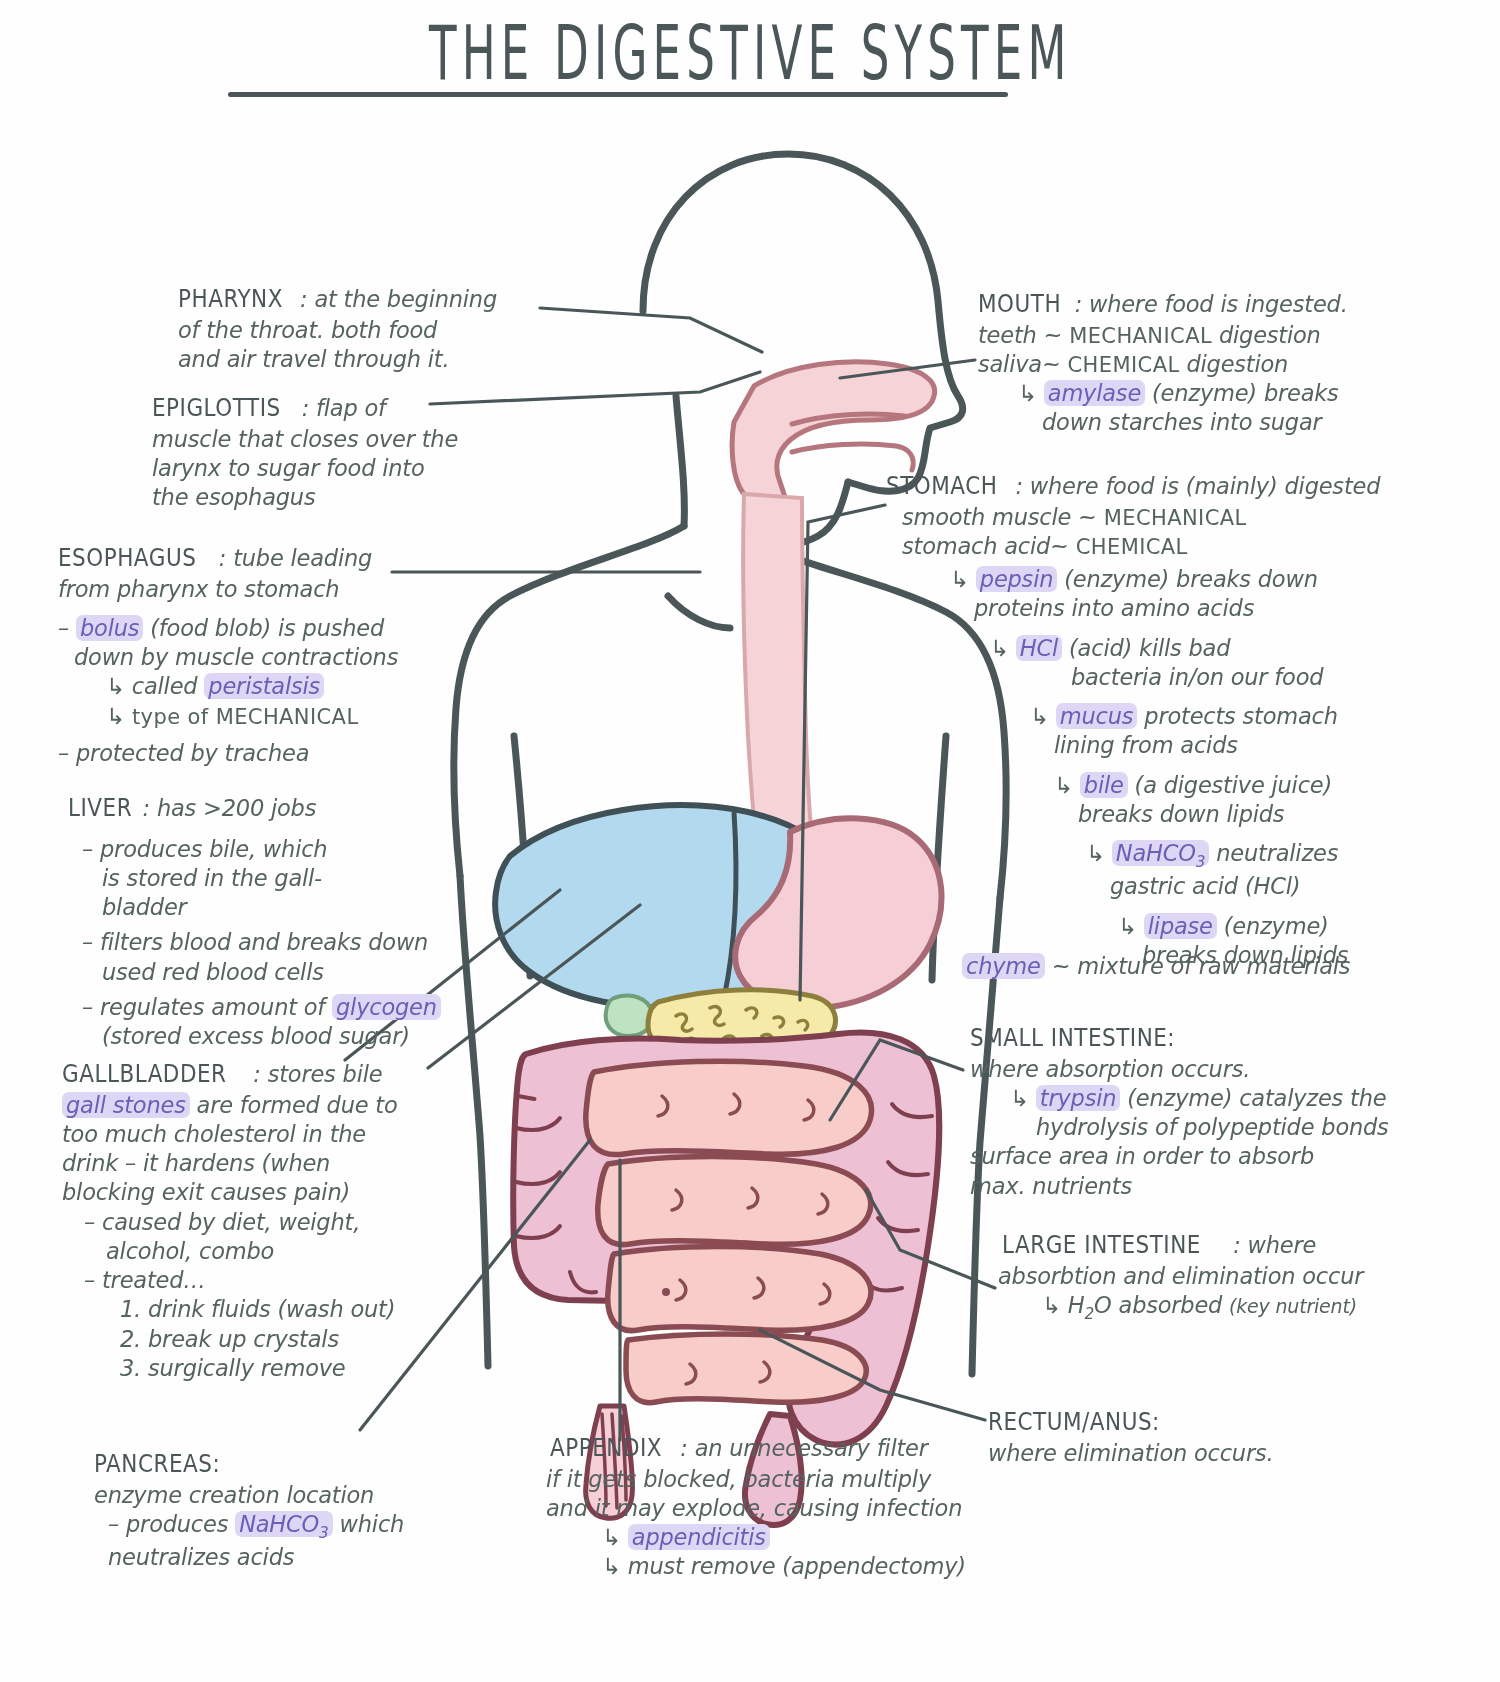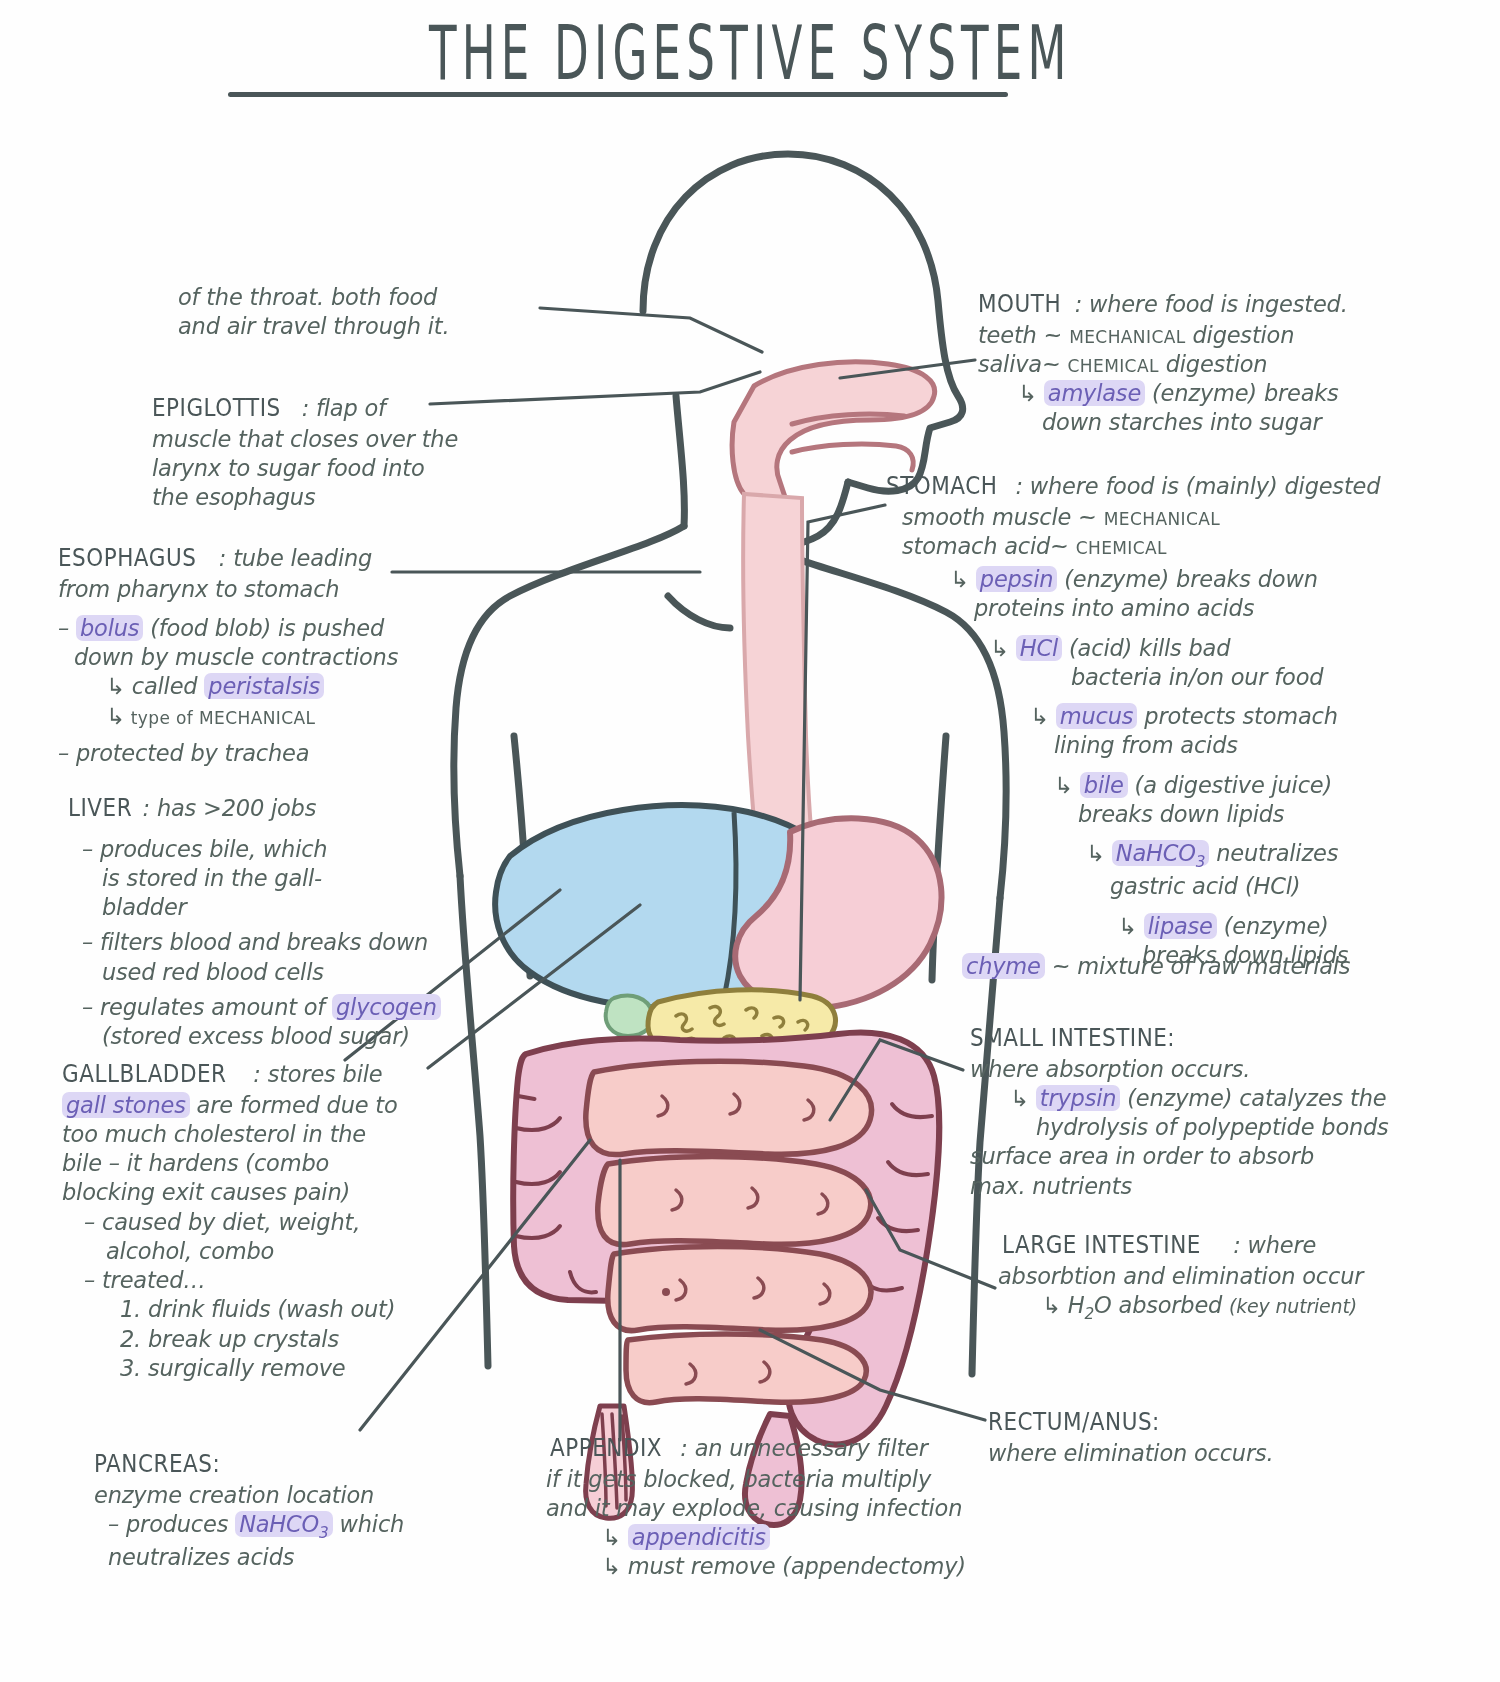--- a/index.html
+++ b/index.html
@@ -83,21 +83,21 @@
     font-weight: 400;
   }
   .bd {
     font-size: 22.5px;
     font-style: italic;
     color: var(--ink-soft);
     letter-spacing: -0.2px;
   }
   .caps {
     font-style: normal;
-    font-size: 17px;
+    font-size: 21px;
     letter-spacing: 0.4px;
   }
   .term {
     color: var(--violet);
     background: var(--hl);
     border-radius: 7px;
     padding: 0 4px;
     font-style: italic;
   }
   .arr { font-style: normal; letter-spacing: 0; }
@@ -269,20 +269,21 @@
       <path d="M620 1440 L620 1160"></path>
       <path d="M975 360 L840 378"></path>
       <path d="M885 505 L808 522 L800 1000"></path>
       <path d="M963 1070 L880 1040 L830 1120"></path>
       <path d="M995 1288 L900 1250 L866 1190"></path>
       <path d="M985 1420 L880 1390 L760 1330"></path>
     </g>
   </svg>
 
   <div class="note" style="top:283px; left:178px;">
+    <span class="ln"><span class="hd">PHARYNX</span><span class="bd">: at the beginning</span></span>
     <span class="ln bd">of the throat. both food</span>
     <span class="ln bd">and air travel through it.</span>
   </div>
 
   <div class="note" style="top:392px; left:152px;">
     <span class="ln"><span class="hd">EPIGLOTTIS</span><span class="bd">: flap of</span></span>
     <span class="ln bd">muscle that closes over the</span>
     <span class="ln bd">larynx to sugar food into</span>
     <span class="ln bd">the esophagus</span>
   </div>
@@ -305,21 +306,21 @@
     <span class="ln bd" style="margin-top:6px; padding-left:14px;">– filters blood and breaks down</span>
     <span class="ln bd" style="padding-left:34px;">used red blood cells</span>
     <span class="ln bd" style="margin-top:6px; padding-left:14px;"><span>– regulates amount of </span><span class="term">glycogen</span></span>
     <span class="ln bd" style="padding-left:34px;">(stored excess blood sugar)</span>
   </div>
 
   <div class="note" style="top:1058px; left:62px;">
     <span class="ln"><span class="hd">GALLBLADDER</span><span class="bd">: stores bile</span></span>
     <span class="ln bd"><span class="term">gall stones</span><span> are formed due to</span></span>
     <span class="ln bd">too much cholesterol in the</span>
-    <span class="ln bd">bile – it hardens (combo</span>
+    <span class="ln bd">drink – it hardens (when</span>
     <span class="ln bd">blocking exit causes pain)</span>
     <span class="ln bd" style="padding-left:22px;">– caused by diet, weight,</span>
     <span class="ln bd" style="padding-left:44px;">alcohol, combo</span>
     <span class="ln bd" style="padding-left:22px;">– treated…</span>
     <span class="ln bd" style="padding-left:58px;">1. drink fluids (wash out)</span>
     <span class="ln bd" style="padding-left:58px;">2. break up crystals</span>
     <span class="ln bd" style="padding-left:58px;">3. surgically remove</span>
   </div>
 
   <div class="note" style="top:1448px; left:94px;">

